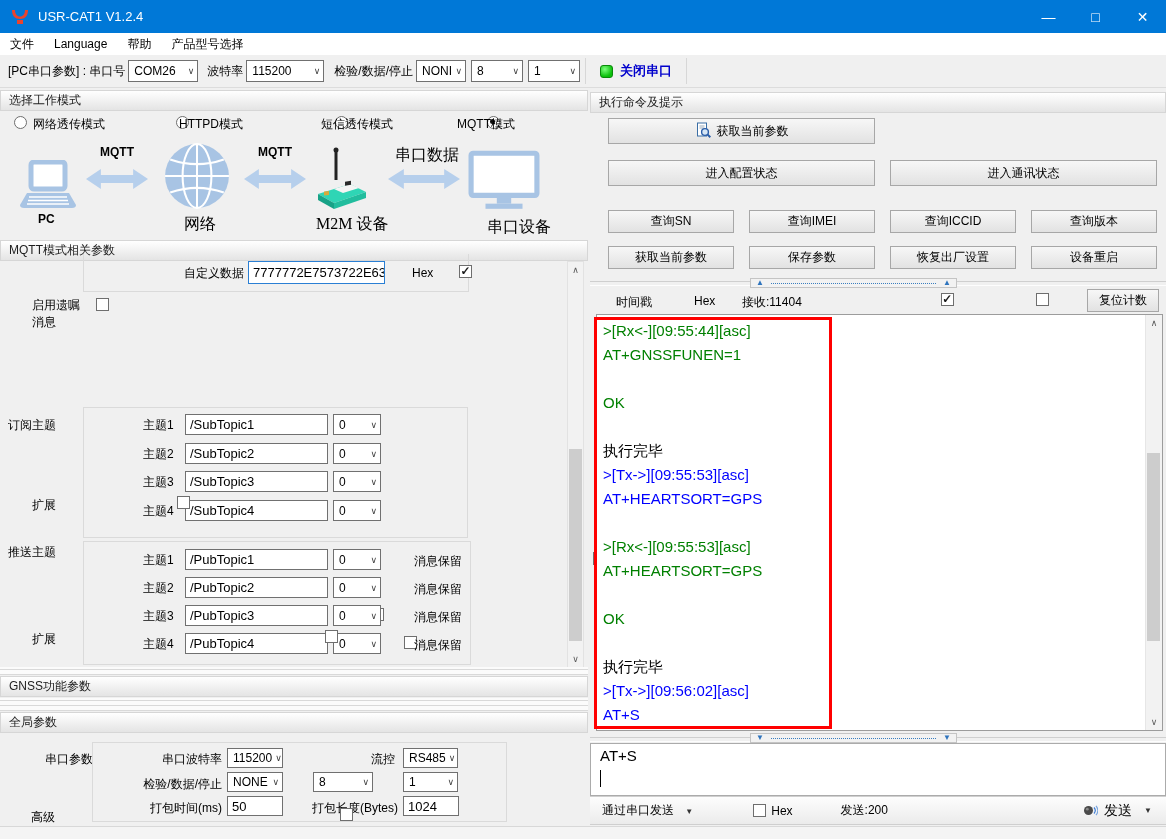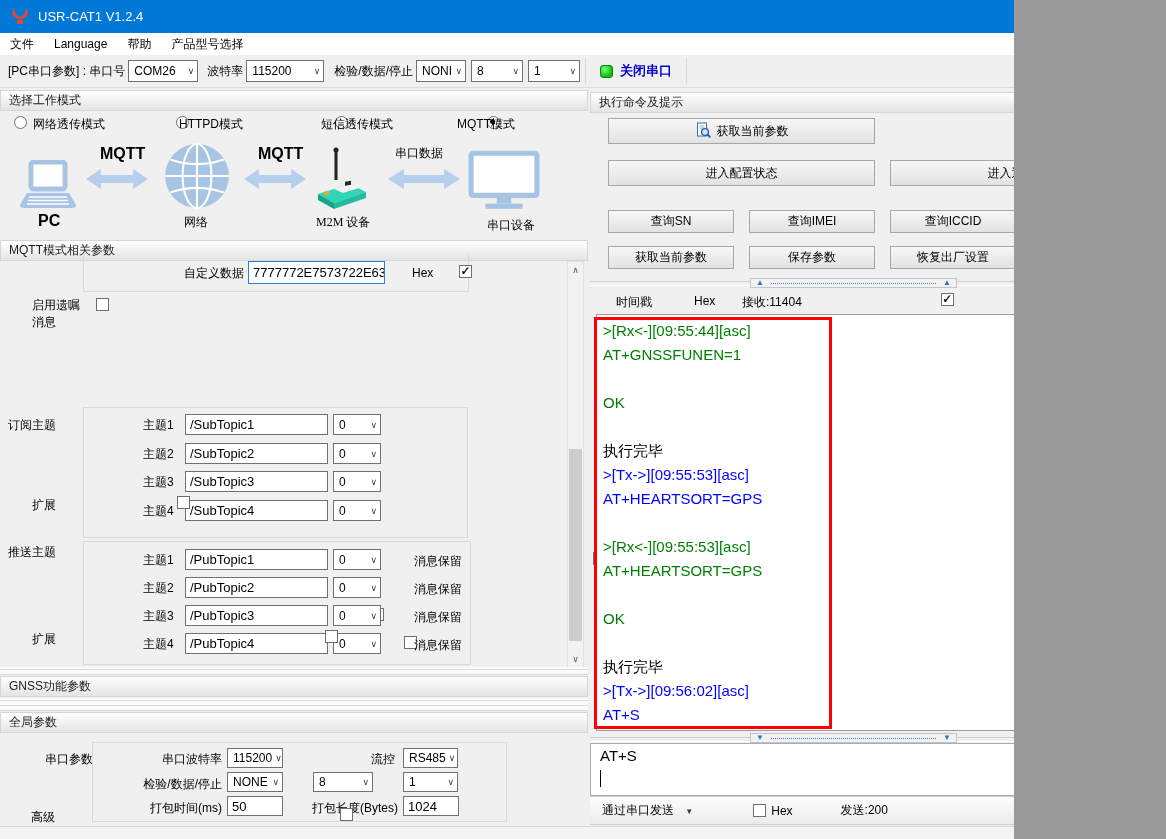--- a/index.html
+++ b/index.html
@@ -1,16 +1,16 @@
 <!DOCTYPE html>
 <html><head>
 <meta charset="utf-8">
 <style>
   html,body{margin:0;padding:0;background:#9a9a9a;}
-  .win{position:relative;width:1014px;height:839px;background:#f0f0f0;
+  .win{position:relative;width:1166px;height:839px;background:#f0f0f0;
        font-family:"Liberation Sans",sans-serif;font-size:12px;color:#000;overflow:hidden;}
   .abs{position:absolute;}
   
   .titlebar{position:absolute;top:0;left:0;width:1166px;height:33px;background:#0078d7;
             display:flex;align-items:center;color:#fff;}
   .logo{margin:0 9px 0 11px;display:flex;align-items:center;}
   .title{font-size:13px;}
   .wincontrols{margin-left:auto;display:flex;height:100%;}
   .wbtn{width:47px;height:100%;display:flex;align-items:center;justify-content:center;font-size:14px;cursor:default;}
   
@@ -65,22 +65,22 @@
   .log-line.tx{color:#0000ff;}
   .log-line.plain{color:#000;}
   .annot{position:absolute;border:3px solid #ff0000;box-sizing:border-box;pointer-events:none;z-index:6;}
   
   .sendbox{position:absolute;background:#fff;border:1px solid #ababab;box-sizing:border-box;font-size:15px;}
   .caret{position:absolute;width:1px;height:17px;background:#000;}
   .sendbar{position:absolute;background:linear-gradient(#fdfdfd,#ebebeb);border-top:1px solid #cfcfcf;
            border-bottom:1px solid #cfcfcf;display:flex;align-items:center;box-sizing:border-box;}
   .ddarrow{font-size:8px;color:#333;margin-left:8px;}
   
-  .diag-label-cn{position:absolute;font-family:"Liberation Serif",serif;font-size:12px;}
-  .diag-label-en{position:absolute;font-size:16px;font-weight:bold;}
+  .diag-label-cn{position:absolute;font-family:"Liberation Serif",serif;font-size:16px;}
+  .diag-label-en{position:absolute;font-size:12px;font-weight:bold;}
 </style>
 </head>
 <body>
 
 <div class="win">
 
   
   <div class="titlebar">
     <span class="logo">
       <svg width="18" height="16" viewBox="0 0 18 16">

